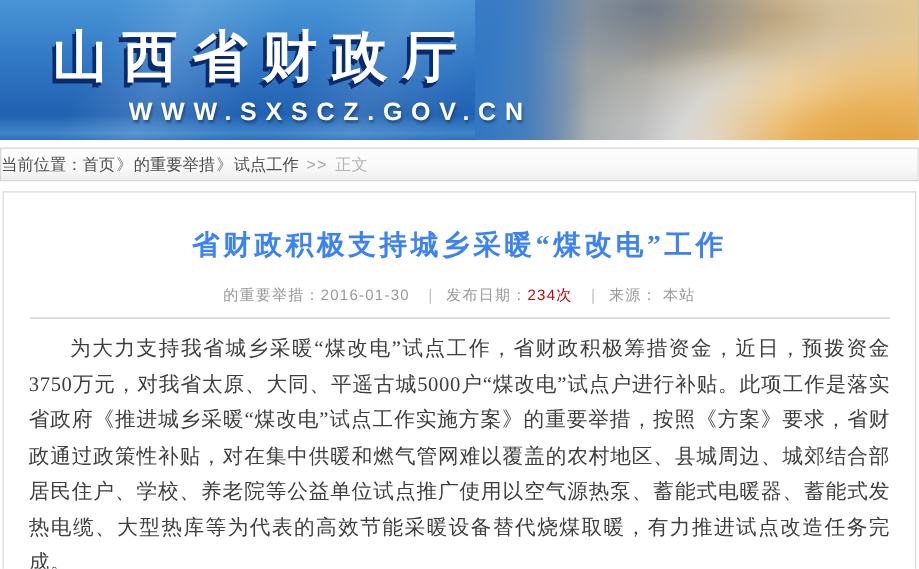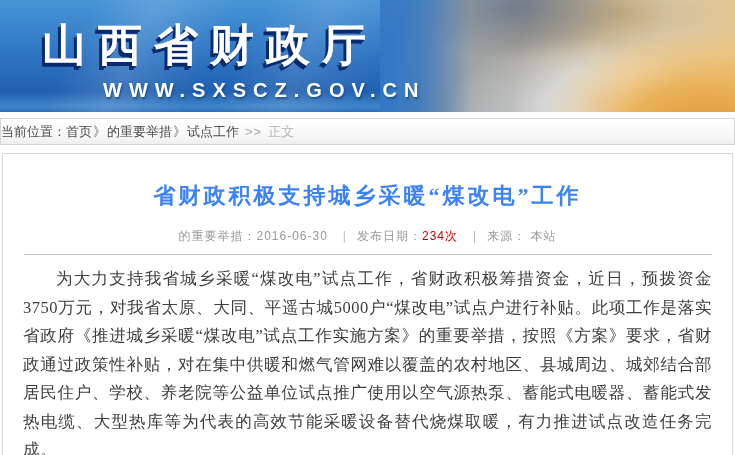--- a/index.html
+++ b/index.html
@@ -76,19 +76,19 @@
   <a>的重要举措</a>
   <span class="crumb-sep">》</span>
   <a>试点工作</a>
   <span class="crumb-cur-sep">&gt;&gt;</span>
   <span class="crumb-current">正文</span>
 </div>
 
 <div class="content-box">
   <h1 class="article-title">省财政积极支持城乡采暖“煤改电”工作</h1>
   <div class="article-meta">
-    <span>的重要举措：</span><span>2016-06-30</span>
+    <span>的重要举措：</span><span>2016-01-30</span>
     <span class="divider">｜</span><span>发布日期：</span><span class="views-value">234次</span>
     <span class="divider">｜</span><span>来源：</span> <span>本站</span>
   </div>
   <hr class="meta-rule">
   <p class="article-body">为大力支持我省城乡采暖“煤改电”试点工作，省财政积极筹措资金，近日，预拨资金3750万元，对我省太原、大同、平遥古城5000户“煤改电”试点户进行补贴。此项工作是落实省政府《推进城乡采暖“煤改电”试点工作实施方案》的重要举措，按照《方案》要求，省财政通过政策性补贴，对在集中供暖和燃气管网难以覆盖的农村地区、县城周边、城郊结合部居民住户、学校、养老院等公益单位试点推广使用以空气源热泵、蓄能式电暖器、蓄能式发热电缆、大型热库等为代表的高效节能采暖设备替代烧煤取暖，有力推进试点改造任务完成。</p>
 </div>
 
 </body></html>

